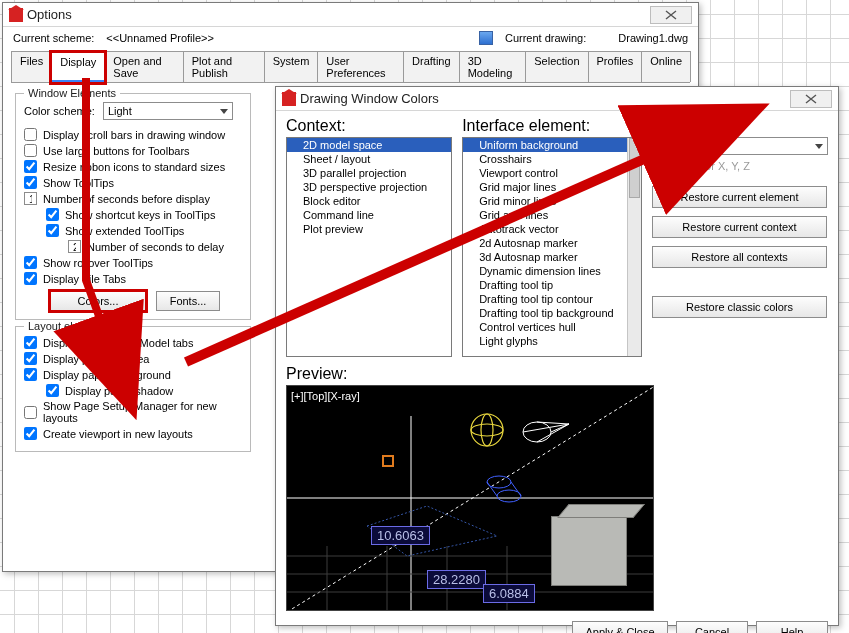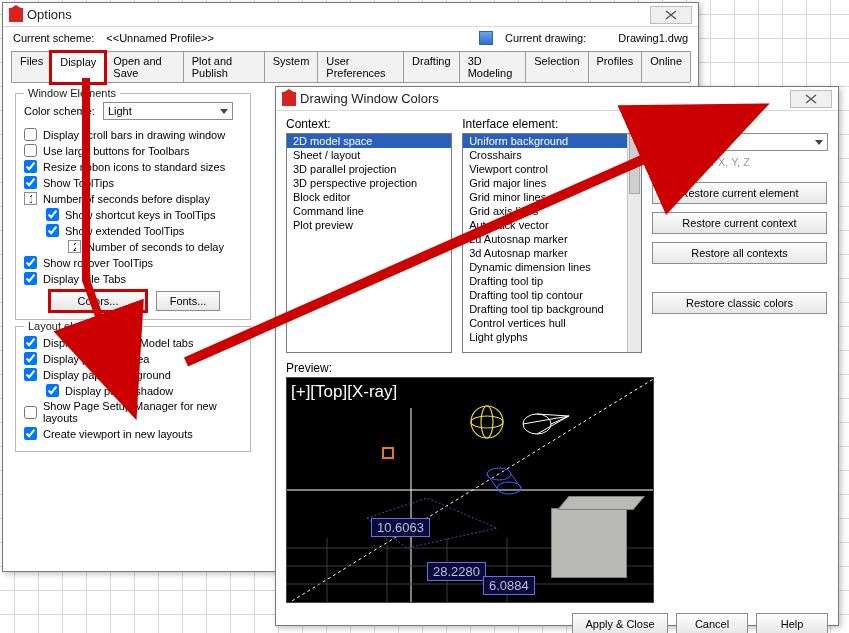--- a/index.html
+++ b/index.html
@@ -24,51 +24,51 @@
   .label { color: #000; }
   .txtinput, select.sel, .dropdown { border: 1px solid #8c8c8c; background: #fff; padding: 1px 4px; height: 18px; }
   .dropdown { display:flex; align-items:center; justify-content:space-between; }
   .dropdown .tri { width:0;height:0;border-left:4px solid transparent;border-right:4px solid transparent;border-top:5px solid #444; }
   .btn { border: 1px solid #8c8c8c; background: linear-gradient(#fdfdfd,#e7e7e7);
          padding: 2px 8px; height: 22px; display: inline-flex; align-items:center; justify-content:center; }
   .btn.small { height: 20px; padding: 1px 10px; }
   .tabbar { display:flex; border-bottom: 1px solid #9a9a9a; margin: 6px 8px 0 8px; }
   .tab { padding: 3px 8px; border: 1px solid #9a9a9a; border-bottom: none; margin-right: -1px;
          background: #f2f2f2; cursor: pointer; }
-  .tab.active { background: #fff; border-bottom: 1px solid #3b82f6; position: relative; top: 1px;
+  .tab.active { background: #fff; border-bottom: 3px solid #3b82f6; position: relative; top: 1px;
                 outline: 3px solid #c00; outline-offset: -1px; z-index:3;}
   .profilebar { display:flex; align-items:center; gap: 12px; margin: 4px 10px 2px 10px; }
   .fileicon { width:14px; height:14px; background: linear-gradient(#6aa7ef,#2d6fd0); border:1px solid #3862a4; display:inline-block; }
   .groupbox { border: 1px solid #bababa; margin: 6px; padding: 6px 8px 8px 8px; position: relative; }
   .groupbox > .legend { position:absolute; top:-7px; left:8px; background:#fff; padding:0 4px; font-size:11px; color:#202020; }
   .chk { display:flex; align-items:center; gap:6px; margin: 3px 0; }
   .chk input { width:13px; height:13px; }
   .indent { margin-left: 22px; }
   .indent2 { margin-left: 44px; }
   .numbox { width:38px; text-align:right; }
   .body-col { padding: 4px 6px 6px 6px; }
   .listbox { border: 1px solid #7a7a7a; background:#fff; overflow:hidden; }
-  .listbox .item { padding: 1px 6px; cursor:default; }
+  .listbox .item { padding: 1px 16px; cursor:default; }
   .listbox .item.sel { background:#2a5fbc; color:#fff; }
-  .section-h { font-size: 12px; margin-bottom: 2px; }
+  .section-h { font-size: 16px; margin-bottom: 2px; }
   .row { display:flex; align-items:center; }
 
   
   #options { left: 2px; top: 2px; width: 697px; height: 570px; }
   #options .body-col { width: 260px; }
 
   
   #dwc { left: 275px; top: 86px; width: 564px; height: 540px; }
   #dwc .cols { display:flex; gap: 10px; padding: 6px 10px 2px 10px; }
   #dwc .listbox { height: 220px; }
   #dwc .right-btns .btn { width: 175px; margin: 4px 0; }
   .colorchip { width:12px;height:12px;background:#000;display:inline-block;border:1px solid #555;margin-right:4px; }
   .preview { margin: 6px 10px 0 10px; }
   .preview .canvas { width: 368px; height: 226px; background:#000; position:relative; border:1px solid #444; overflow:hidden; }
-  .pv-label { color:#fff; font-size:17px; position:absolute; }
+  .pv-label { color:#fff; font-size:11px; position:absolute; }
   .pv-box { position:absolute; border:1px solid #6b6be6; background:#0b0b3a; color:#b9bfe7; padding:1px 5px; font-size:13px; }
   .footer-btns { display:flex; gap:8px; justify-content:flex-end; padding: 10px; }
   .scroll-hint { position:absolute; right:0; top:0; bottom:0; width:14px; background:#eaeaea; border-left:1px solid #c5c5c5; }
   .scroll-hint .thumb { position:absolute; left:1px; right:1px; top:0; height:60px; background:#cfcfcf; border:1px solid #a9a9a9; }
   svg.anno { position:absolute; inset:0; width:849px; height:633px; pointer-events:none; z-index: 50; }
   .cube { position:absolute; background:#b9bab6; border:1px solid #7e7e7a; }
 </style>
 </head>
 <body>
 

